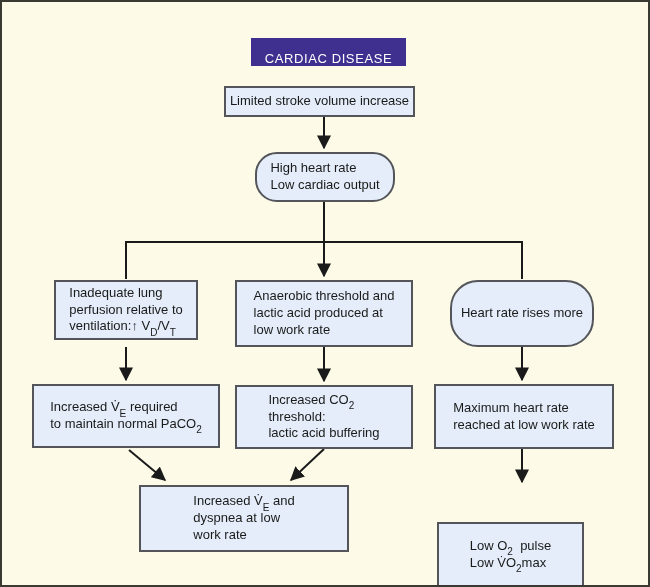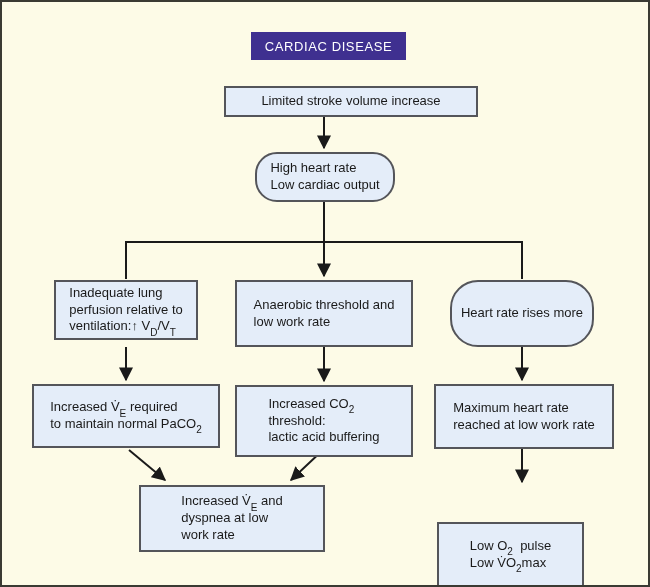--- a/index.html
+++ b/index.html
@@ -37,36 +37,37 @@
     line-height: 0;
     position: relative;
     bottom: -0.18em;
   }
   .title-box {
     position: absolute;
     box-sizing: border-box;
     background: #3F3090;
     color: #ffffff;
     display: flex;
-    align-items: center;
+    align-items: flex-end;
     justify-content: center;
     font-size: 13px;
     letter-spacing: 0.6px;
+    margin-top: 6px;
   }
   
   #n-title          { left: 249px; top: 30px;  width: 155px; height: 28px; }
-  #n-limited-stroke { left: 222px; top: 84px;  width: 254px; height: 31px; }
+  #n-limited-stroke { left: 222px; top: 84px;  width: 191px; height: 31px; }
   #n-high-hr        { left: 253px; top: 150px; width: 140px; height: 50px; border-radius: 22px; }
   #n-lung-perfusion { left: 52px;  top: 278px; width: 144px; height: 60px; }
   #n-anaerobic      { left: 233px; top: 278px; width: 178px; height: 67px; }
   #n-hr-rises       { left: 448px; top: 278px; width: 144px; height: 67px; border-radius: 28px; }
   #n-increased-ve   { left: 30px;  top: 382px; width: 188px; height: 64px; }
-  #n-increased-co2  { left: 233px; top: 383px; width: 178px; height: 72px; }
+  #n-increased-co2  { left: 233px; top: 383px; width: 178px; height: 64px; }
   #n-max-hr         { left: 432px; top: 382px; width: 180px; height: 65px; }
-  #n-dyspnea        { left: 137px; top: 483px; width: 186px; height: 67px; }
+  #n-dyspnea        { left: 137px; top: 483px; width: 210px; height: 67px; }
   #n-low-o2         { left: 435px; top: 484px; width: 147px; height: 65px; margin-top: 36px; }
 </style>
 </head>
 <body>
 
 <div class="canvas">
 
   <svg class="connectors" viewBox="0 0 650 587" xmlns="http://www.w3.org/2000/svg">
     <defs>
       <marker id="ah" viewBox="0 0 10 10" refX="9" refY="5" markerWidth="7" markerHeight="7" orient="auto-start-reverse">
@@ -109,20 +110,21 @@
     <div class="txt">
         <div class="ln">Inadequate lung</div>
         <div class="ln">perfusion relative to</div>
         <div class="ln">ventilation:↑ V<sub>D</sub>/V<sub>T</sub></div>
       </div>
   </div>
 
   <div class="node" id="n-anaerobic">
     <div class="txt">
         <div class="ln">Anaerobic threshold and</div>
+        <div class="ln">lactic acid produced at</div>
         <div class="ln">low work rate</div>
       </div>
   </div>
 
   <div class="node" id="n-hr-rises">
     <div class="txt">
         <div class="ln">Heart rate rises more</div>
       </div>
   </div>
 

